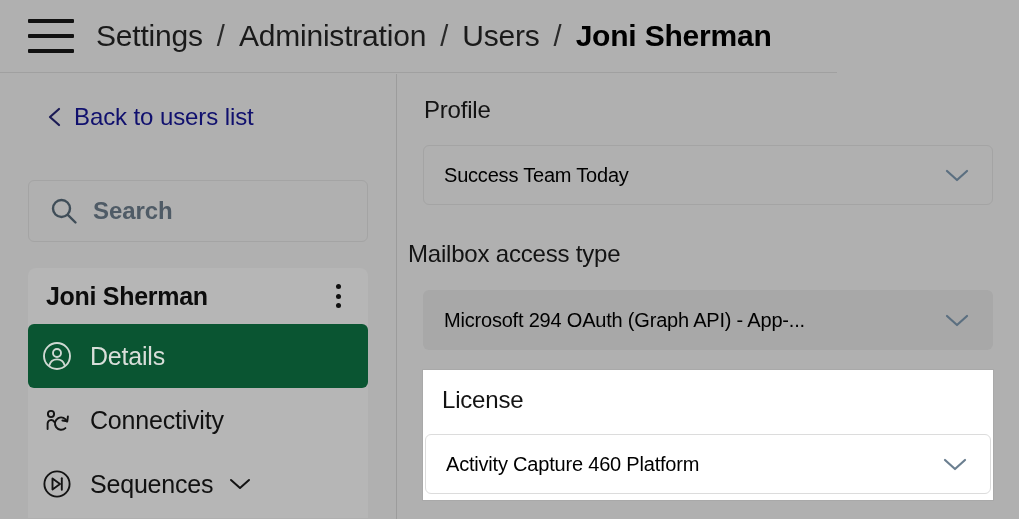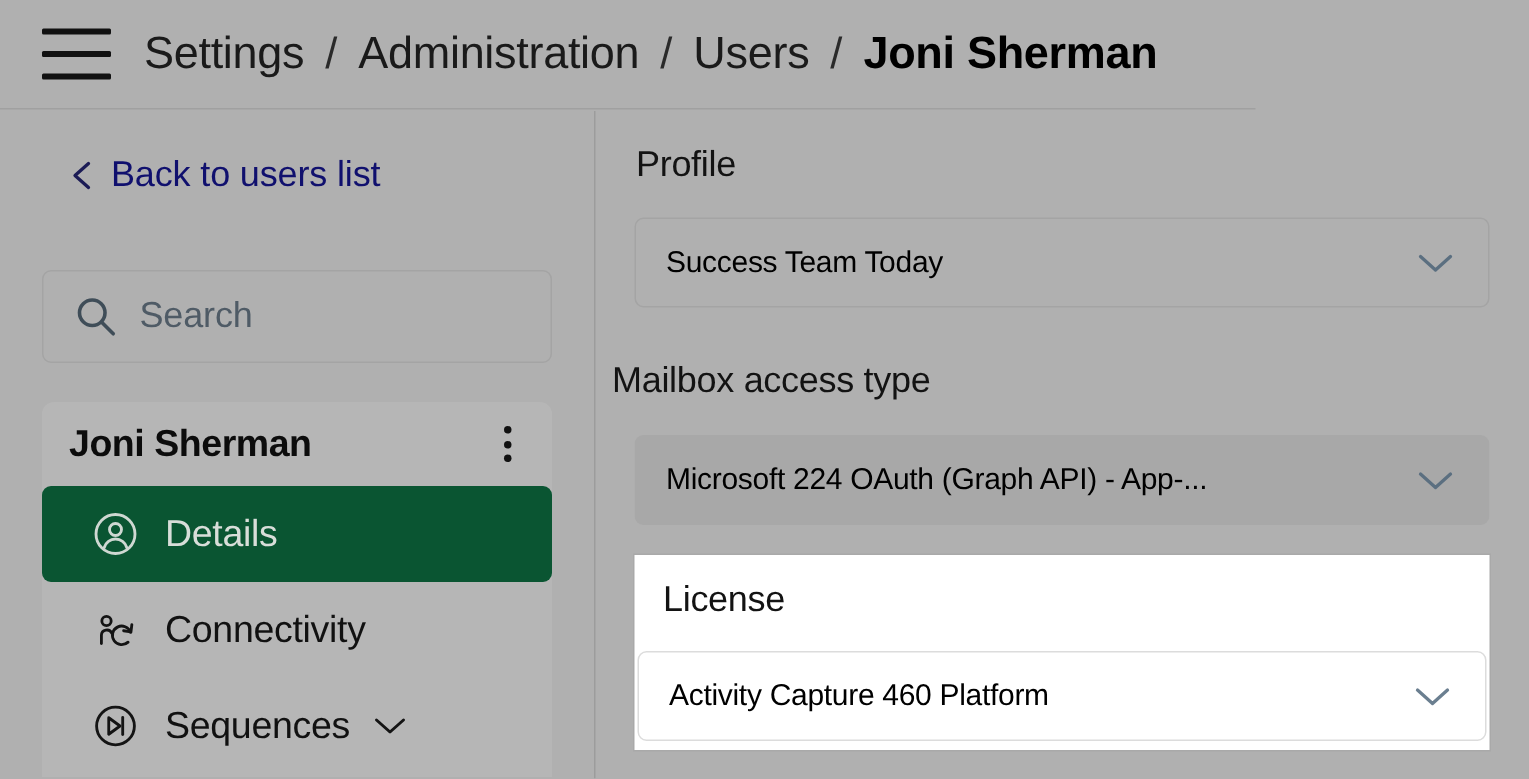--- a/index.html
+++ b/index.html
@@ -109,20 +109,21 @@
     left: 28px; top: 180px;
     width: 340px;
     height: 62px;
     border: 1px solid #a4a4a4;
     border-radius: 6px;
     background: transparent;
     display: flex;
     align-items: center;
     box-sizing: border-box;
     cursor: text;
+    font-weight: bold;
   }
   .search-icon {
     width: 30px; height: 30px;
     margin-left: 20px;
     margin-right: 14px;
     flex: none;
   }
   .search-ph {
     font-size: 24px;
     color: #4f5b66;
@@ -167,21 +168,21 @@
     display: block;
     width: 5px; height: 5px;
     border-radius: 50%;
     background: #111;
   }
 
   .nav-item {
     height: 64px;
     display: flex;
     align-items: center;
-    padding-left: 32px;
+    padding-left: 12px;
     box-sizing: border-box;
     cursor: pointer;
   }
   .nav-item.active {
     background: #0a5532;
     border-radius: 6px;
     margin: 0 0px;
   }
   .nav-ico {
     width: 34px; height: 34px;
@@ -358,21 +359,21 @@
   <div class="field-label" style="left:424px; top:96px;">Profile</div>
   <div class="select outlined" style="left:423px; top:145px; width:570px;">
     <span class="select-val">Success Team Today</span>
     <svg class="chev" viewBox="0 0 26 16">
       <polyline points="3,4 13,13 23,4" fill="none" stroke="#5b6f80" stroke-width="2.2" stroke-linecap="round" stroke-linejoin="round"></polyline>
     </svg>
   </div>
 
   <div class="field-label" style="left:408px; top:240px;">Mailbox access type</div>
   <div class="select filled" style="left:423px; top:290px; width:570px;">
-    <span class="select-val">Microsoft 224 OAuth (Graph API) - App-...</span>
+    <span class="select-val">Microsoft 294 OAuth (Graph API) - App-...</span>
     <svg class="chev" viewBox="0 0 26 16">
       <polyline points="3,4 13,13 23,4" fill="none" stroke="#5b6f80" stroke-width="2.2" stroke-linecap="round" stroke-linejoin="round"></polyline>
     </svg>
   </div>
 
   <div class="license-card"></div>
   <div class="field-label" style="left:420px; top:386px;margin-left:22px;">License</div>
   <div class="select onwhite" style="left:425px; top:434px; width:566px;">
     <span class="select-val">Activity Capture 460 Platform</span>
     <svg class="chev" viewBox="0 0 26 16">

